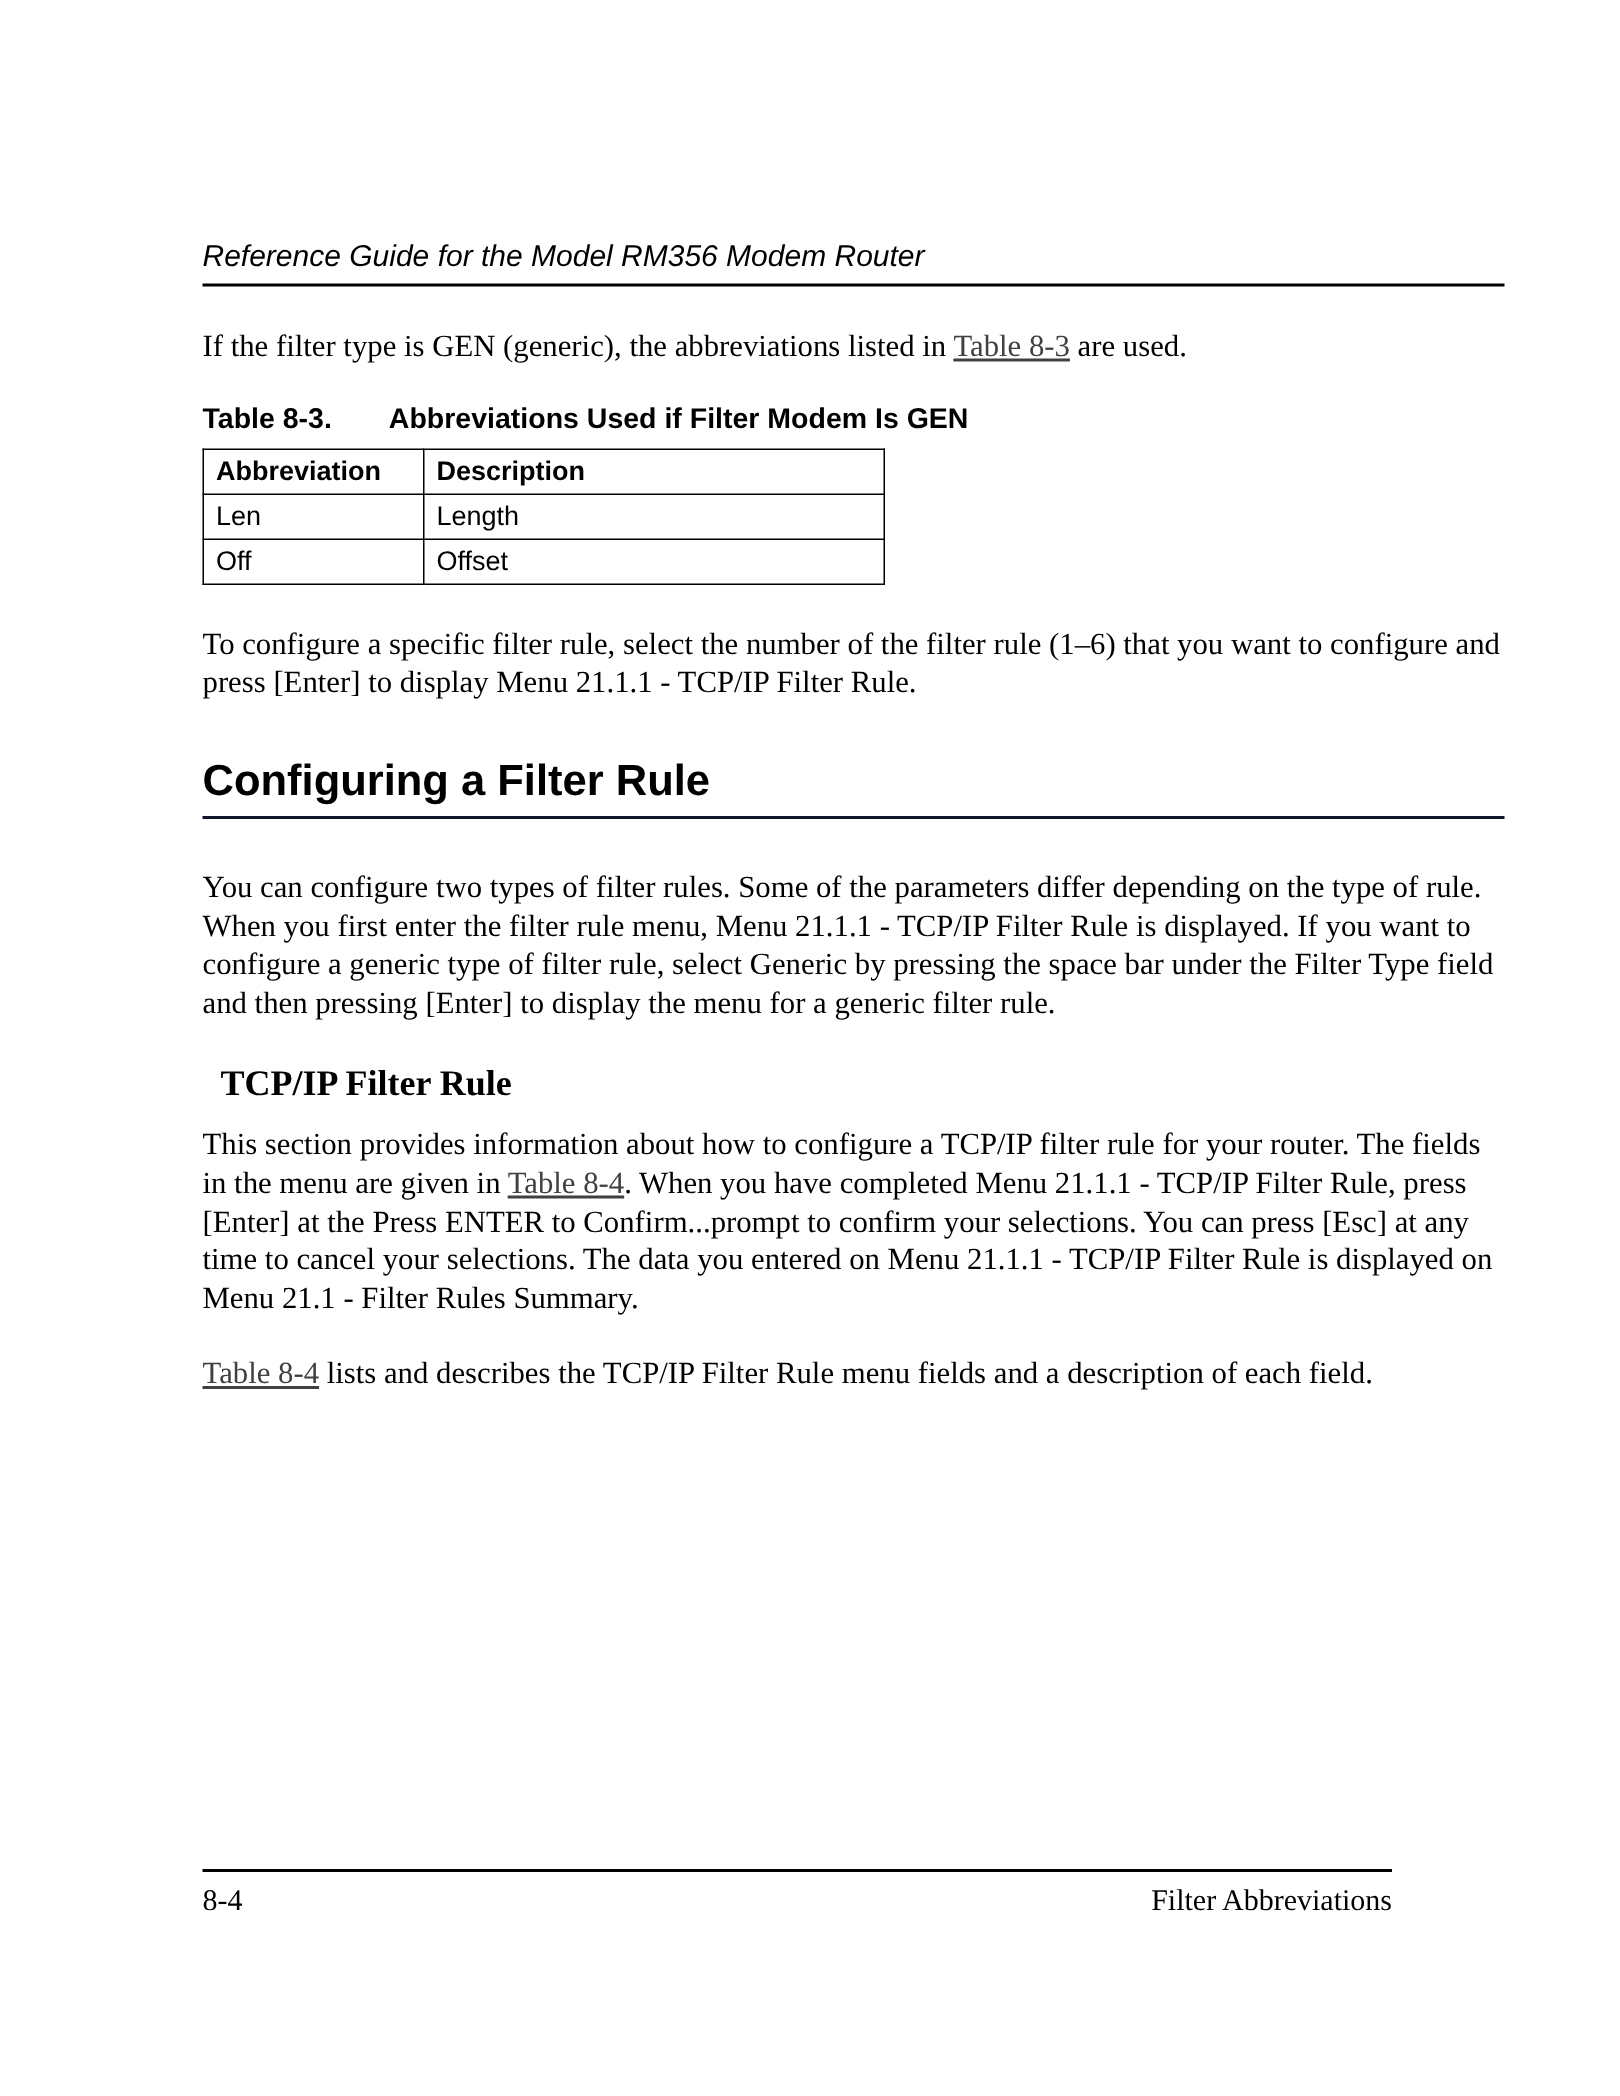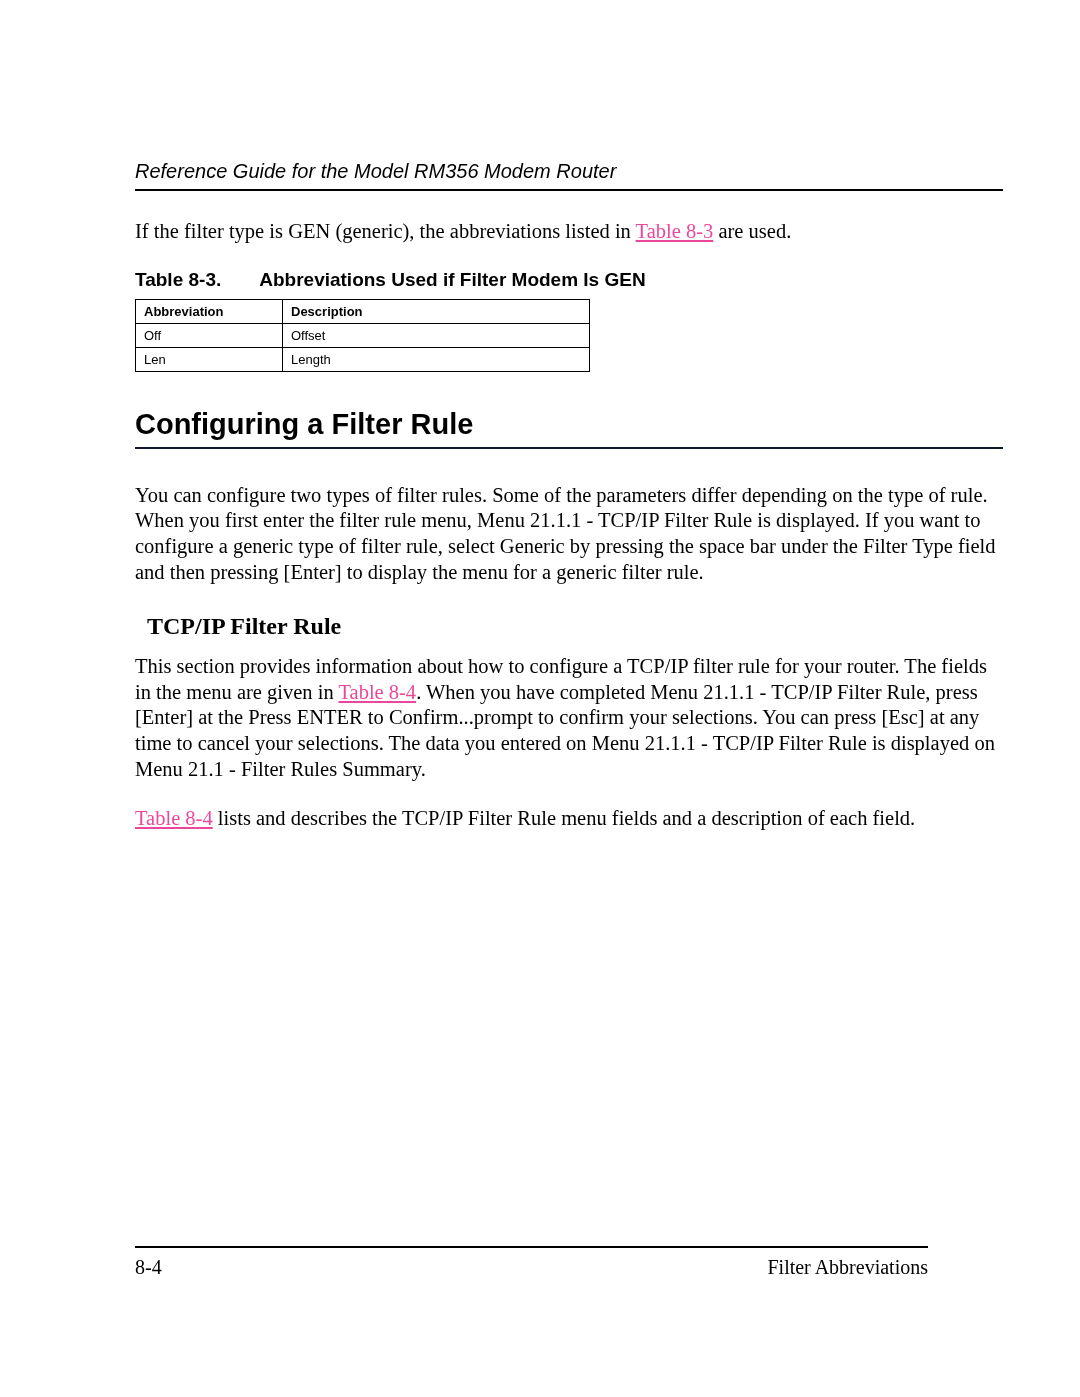--- a/index.html
+++ b/index.html
@@ -26,42 +26,42 @@
     border: none;
     border-top: 2px solid #000;
     margin: 0 0 28px 0;
   }
   .body-text {
     font-size: 20.5px;
     line-height: 1.25;
     margin: 0 0 24px 0;
   }
   .link {
-    color: #ec4899;
+    color: #404040;
     text-decoration: underline;
   }
   .table-caption {
     font-family: Arial, Helvetica, sans-serif;
     font-weight: bold;
     font-size: 19px;
     margin: 0 0 8px 0;
   }
   .table-caption .num {
     display: inline-block;
     margin-right: 38px;
     text-align: right;
   }
   table.data-table {
     border-collapse: collapse;
     margin-bottom: 28px;
   }
   table.data-table th, table.data-table td {
     border: 1.5px solid #000;
     font-family: Arial, Helvetica, sans-serif;
-    font-size: 13px;
+    font-size: 18px;
     text-align: left;
     padding: 4px 8px;
   }
   table.data-table th {
     font-weight: bold;
   }
   table.data-table td {
     font-weight: normal;
   }
   .col-abbr { width: 130px; }
@@ -115,30 +115,31 @@
     <span class="num">Table 8-3.</span><span>Abbreviations Used if Filter Modem Is GEN</span>
   </div>
 
   <table class="data-table">
     <tbody>
         <tr>
       <th class="col-abbr">Abbreviation</th>
       <th class="col-desc">Description</th>
     </tr>
     <tr>
+      <td>Len</td>
+      <td>Length</td>
+    </tr>
+    <tr>
       <td>Off</td>
       <td>Offset</td>
-    </tr>
-    <tr>
-      <td>Len</td>
-      <td>Length</td>
     </tr>
   </tbody>
     </table>
 
+  <p class="body-text">To configure a specific filter rule, select the number of the filter rule (1–6) that you want to configure and press [Enter] to display Menu 21.1.1 - TCP/IP Filter Rule.</p>
 
   <h2 class="section-heading">Configuring a Filter Rule</h2>
   <div class="after-h2-gap"></div>
 
   <p class="body-text">You can configure two types of filter rules. Some of the parameters differ depending on the type of rule. When you first enter the filter rule menu, Menu 21.1.1 - TCP/IP Filter Rule is displayed. If you want to configure a generic type of filter rule, select Generic by pressing the space bar under the Filter Type field and then pressing [Enter] to display the menu for a generic filter rule.</p>
 
   <h3 class="sub-heading">TCP/IP Filter Rule</h3>
 
   <p class="body-text">
     <span>This section provides information about how to configure a TCP/IP filter rule for your router. The fields in the menu are given in </span><a class="link" href="#">Table 8-4</a><span>. When you have completed Menu 21.1.1 - TCP/IP Filter Rule, press [Enter] at the Press ENTER to Confirm...prompt to confirm your selections. You can press [Esc] at any time to cancel your selections. The data you entered on Menu 21.1.1 - TCP/IP Filter Rule is displayed on Menu 21.1 - Filter Rules Summary.</span>

